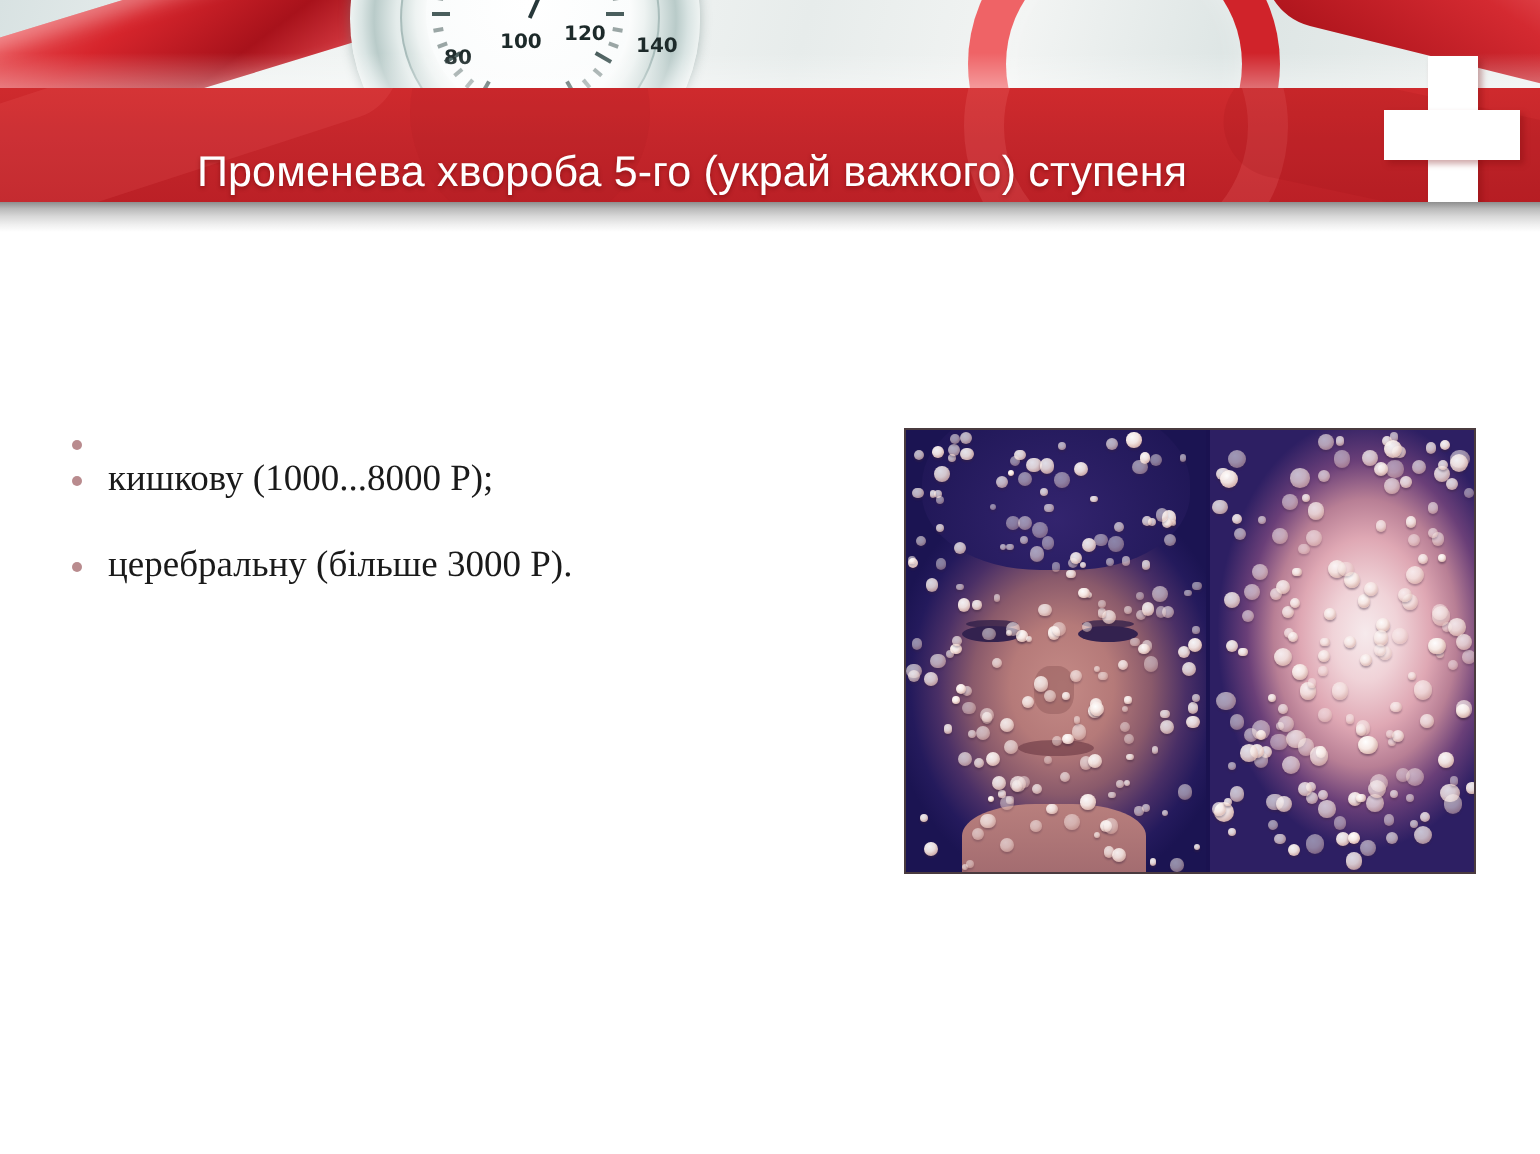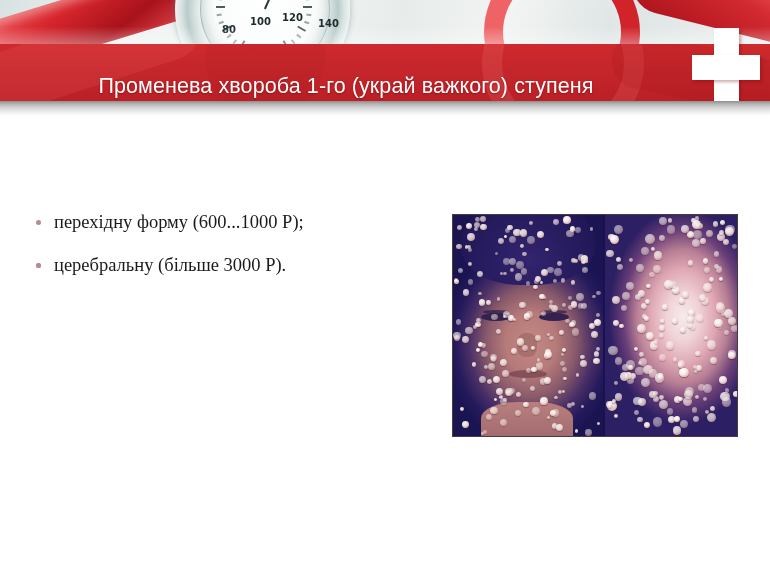--- a/index.html
+++ b/index.html
@@ -411,43 +411,43 @@
       <div class="strip-fade"></div>
     </div>
 
     <div class="red-band">
       <div class="band-ghost ghost-tube"></div>
       <div class="band-ghost ghost-dial"></div>
       <div class="band-ghost ghost-ring"></div>
       <div class="band-ghost ghost-tube2"></div>
     </div>
 
-    <h1 id="title">Променева хвороба 1-го (украй важкого) ступеня</h1>
+    <h1 id="title">Променева хвороба 5-го (украй важкого) ступеня</h1>
 
     <div id="cross">
       <div class="bar bar-v"></div>
       <div class="bar bar-h"></div>
     </div>
 
     <div class="band-shadow"></div>
   </div>
 
   <div id="content">
 
     <div id="textcol">
 
 
 
       <ul id="bullets">
         <li>
           <span class="dot"></span>
-          <span>перехідну форму (600...1000 Р);</span>
         </li>
         <li>
           <span class="dot"></span>
+          <span>кишкову (1000...8000 Р);</span>
         </li>
         <li>
           <span class="dot"></span>
           <span>церебральну (більше 3000 Р).</span>
         </li>
       </ul>
     </div>
 
     <div id="photo">
       <div class="pane pane-left">

